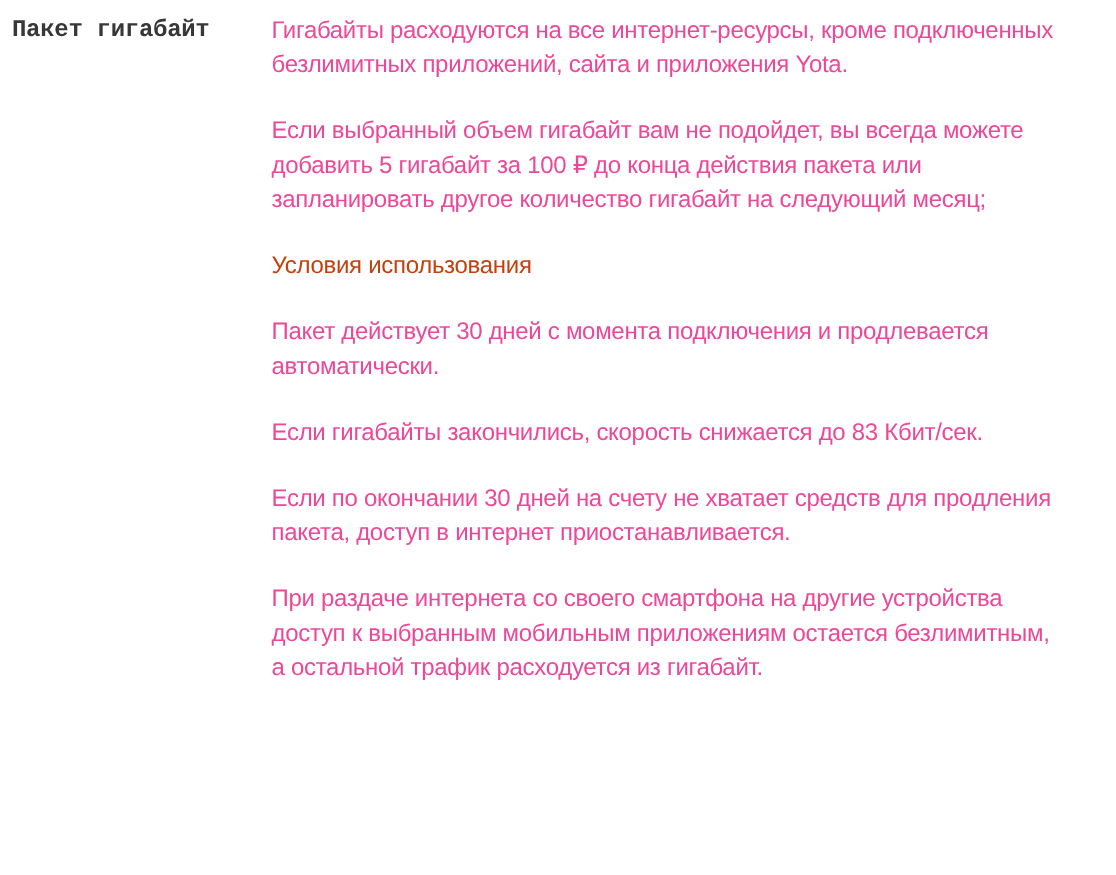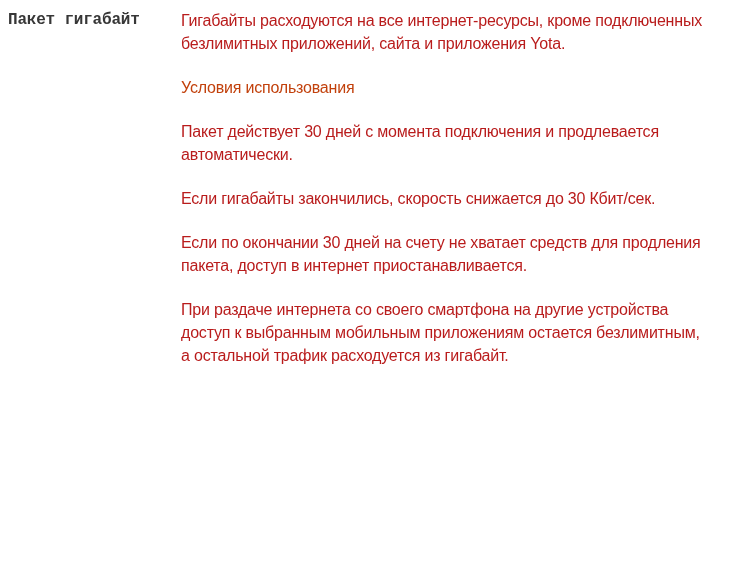--- a/index.html
+++ b/index.html
@@ -30,34 +30,35 @@
     font-family: Liberation Mono, monospace;
   }
   .terms-content {
     max-width: 527px;
   }
   .terms-content p {
     margin: 0 0 21px 0;
     font-size: 16px;
     line-height: 23px;
     letter-spacing: -0.2px;
-    color: #b91c1c;
+    color: #ec4899;
   }
   .terms-content p.subheading {
     color: #c2410c;
   }
 </style>
 </head>
 <body>
 
 <div class="terms-row">
   <div>
     <h3 class="row-title">Пакет гигабайт</h3>
   </div>
   <div class="terms-content">
     <p>Гигабайты расходуются на все интернет-ресурсы, кроме подключенных безлимитных приложений, сайта и приложения Yota.</p>
+    <p>Если выбранный объем гигабайт вам не подойдет, вы всегда можете добавить 5 гигабайт за 100 ₽ до конца действия пакета или запланировать другое количество гигабайт на следующий месяц;</p>
     <p class="subheading">Условия использования</p>
     <p>Пакет действует 30 дней с момента подключения и продлевается автоматически.</p>
-    <p>Если гигабайты закончились, скорость снижается до 30 Кбит/сек.</p>
+    <p>Если гигабайты закончились, скорость снижается до 83 Кбит/сек.</p>
     <p>Если по окончании 30 дней на счету не хватает средств для продления пакета, доступ в интернет приостанавливается.</p>
     <p>При раздаче интернета со своего смартфона на другие устройства доступ к выбранным мобильным приложениям остается безлимитным, а остальной трафик расходуется из гигабайт.</p>
   </div>
 </div>
 
 </body></html>

